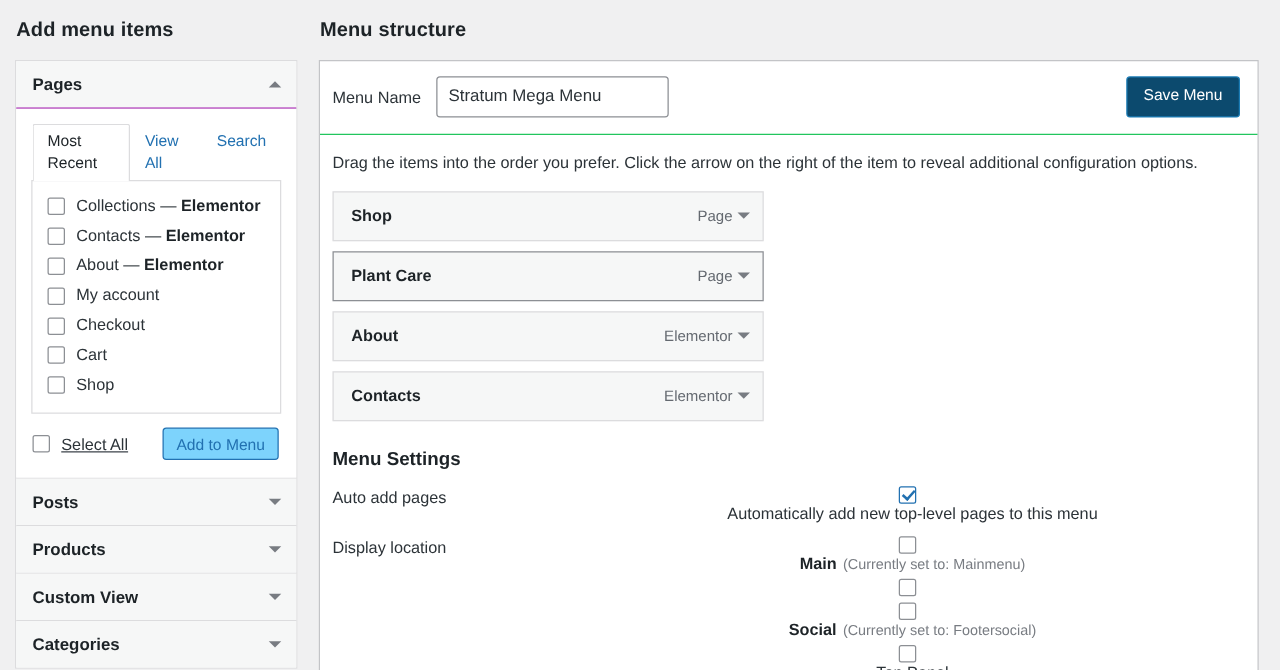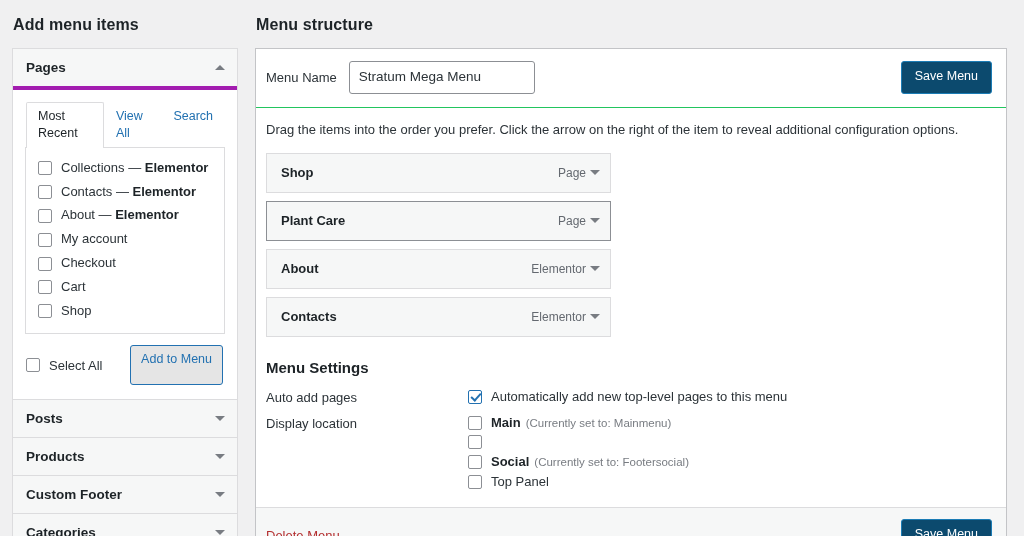--- a/index.html
+++ b/index.html
@@ -20,21 +20,21 @@
     margin: 0 0 14px 1px; letter-spacing: .1px;
   }
 
   .accordion { border: 1px solid #dcdcde; background: #fff; }
   .acc-section { border-bottom: 1px solid #dcdcde; }
   .acc-section:last-child { border-bottom: none; }
   .acc-head {
     display: flex; align-items: center; justify-content: space-between;
     background: #f6f7f7; padding: 11px 12px 11px 13px; cursor: pointer;
   }
-  .acc-head.open { background: #f6f7f7; border-bottom: 4px solid #a21caf; }
+  .acc-head.open { background: #f6f7f7; border-bottom: 1px solid #a21caf; }
   .acc-title { font-size: 13.5px; font-weight: bold; color: #1d2327; }
   .caret { width: 0; height: 0; border-left: 5px solid transparent;
            border-right: 5px solid transparent; }
   .caret.down { border-top: 5px solid #787c82; }
   .caret.up { border-bottom: 5px solid #787c82; }
 
   .acc-body { background: #fff; padding: 12px 12px 10px 12px; }
 
   .tabs { display: flex; position: relative; z-index: 2;
           margin: 0 0 -1px 1px; }
@@ -64,25 +64,25 @@
     width: 4px; height: 8px; border: solid #2271b1;
     border-width: 0 2px 2px 0; transform: rotate(42deg);
   }
   .page-label { font-size: 13px; color: #2c3338; line-height: 1.45; }
   .page-label b { font-weight: bold; color: #1d2327; }
 
   .list-footer {
     display: flex; align-items: center; justify-content: space-between;
     padding: 11px 2px 4px 1px;
   }
-  .select-all { display: flex; align-items: flex-start; cursor: pointer; }
+  .select-all { display: flex; align-items: flex-start; cursor: pointer; text-decoration: underline; }
   .select-all .lbl { font-size: 13px; color: #2c3338; }
   .btn-secondary {
-    background: #e5e5e5; border: 1px solid #2271b1; color: #2271b1;
-    border-radius: 3px; padding: 4px 10px 16px 10px; font-size: 12.5px;
+    background: #7dd3fc; border: 1px solid #2271b1; color: #2271b1;
+    border-radius: 3px; padding: 4px 10px 2px 10px; font-size: 12.5px;
     cursor: pointer; font-family: inherit; line-height: 1.5;
   }
 
   
   .right-col { flex: 1; padding: 16px 17px 0 5px; }
   .panel { background: #fff; border: 1px solid #c3c4c7; }
 
   .name-bar {
     display: flex; align-items: center; justify-content: space-between;
     padding: 12px 14px 13px 10px; border-bottom: 1px solid #22c55e;
@@ -117,21 +117,21 @@
   .settings { padding: 14px 0 0 0; }
   .settings-title {
     font-size: 15px; font-weight: bold; color: #1d2327; margin: 0 0 13px 0;
   }
   .setting-row { display: flex; align-items: flex-start; margin-bottom: 6px; gap: 47px; }
   .setting-label {
     width: 155px; flex: 0 0 155px; font-size: 13px; color: #2c3338;
     padding-top: 1px;
   }
   .setting-fields { flex: 1; }
-  .opt-row { display: flex; align-items: center; margin-bottom: 5px; cursor: pointer; }
+  .opt-row { display: flex; align-items: center; margin-bottom: 5px; cursor: pointer; flex-direction: column; }
   .opt-text { font-size: 13px; color: #2c3338; }
   .opt-text b { font-weight: bold; color: #1d2327; }
   .opt-note { font-size: 11.5px; color: #787c82; margin-left: 5px; }
 
   .panel-footer {
     display: flex; align-items: center; justify-content: space-between;
     background: #f6f7f7; border-top: 1px solid #dcdcde;
     padding: 11px 14px 12px 10px; margin-top: 13px;
   }
   .delete-link {
@@ -210,21 +210,21 @@
         </div>
       </div>
       <div class="acc-section">
         <div class="acc-head">
           <span class="acc-title">Products</span>
           <span class="caret down"></span>
         </div>
       </div>
       <div class="acc-section">
         <div class="acc-head">
-          <span class="acc-title">Custom Footer</span>
+          <span class="acc-title">Custom View</span>
           <span class="caret down"></span>
         </div>
       </div>
       <div class="acc-section">
         <div class="acc-head">
           <span class="acc-title">Categories</span>
           <span class="caret down"></span>
         </div>
       </div>
 

